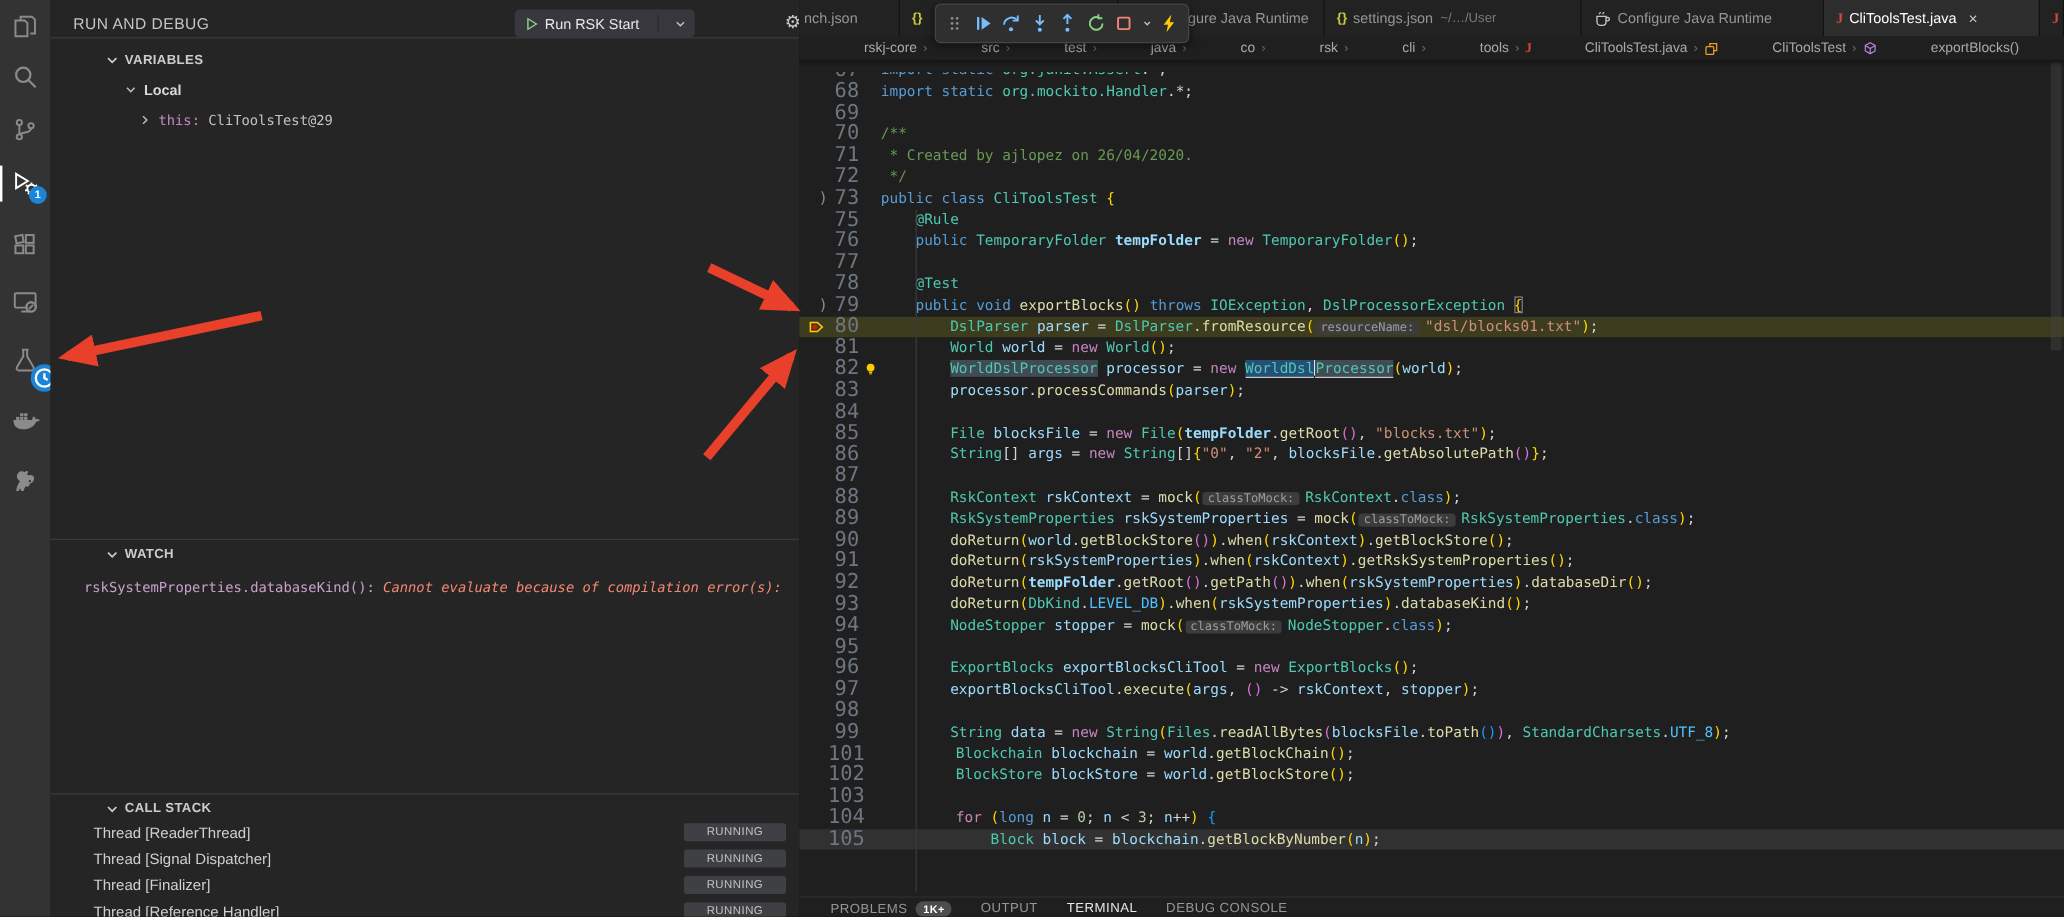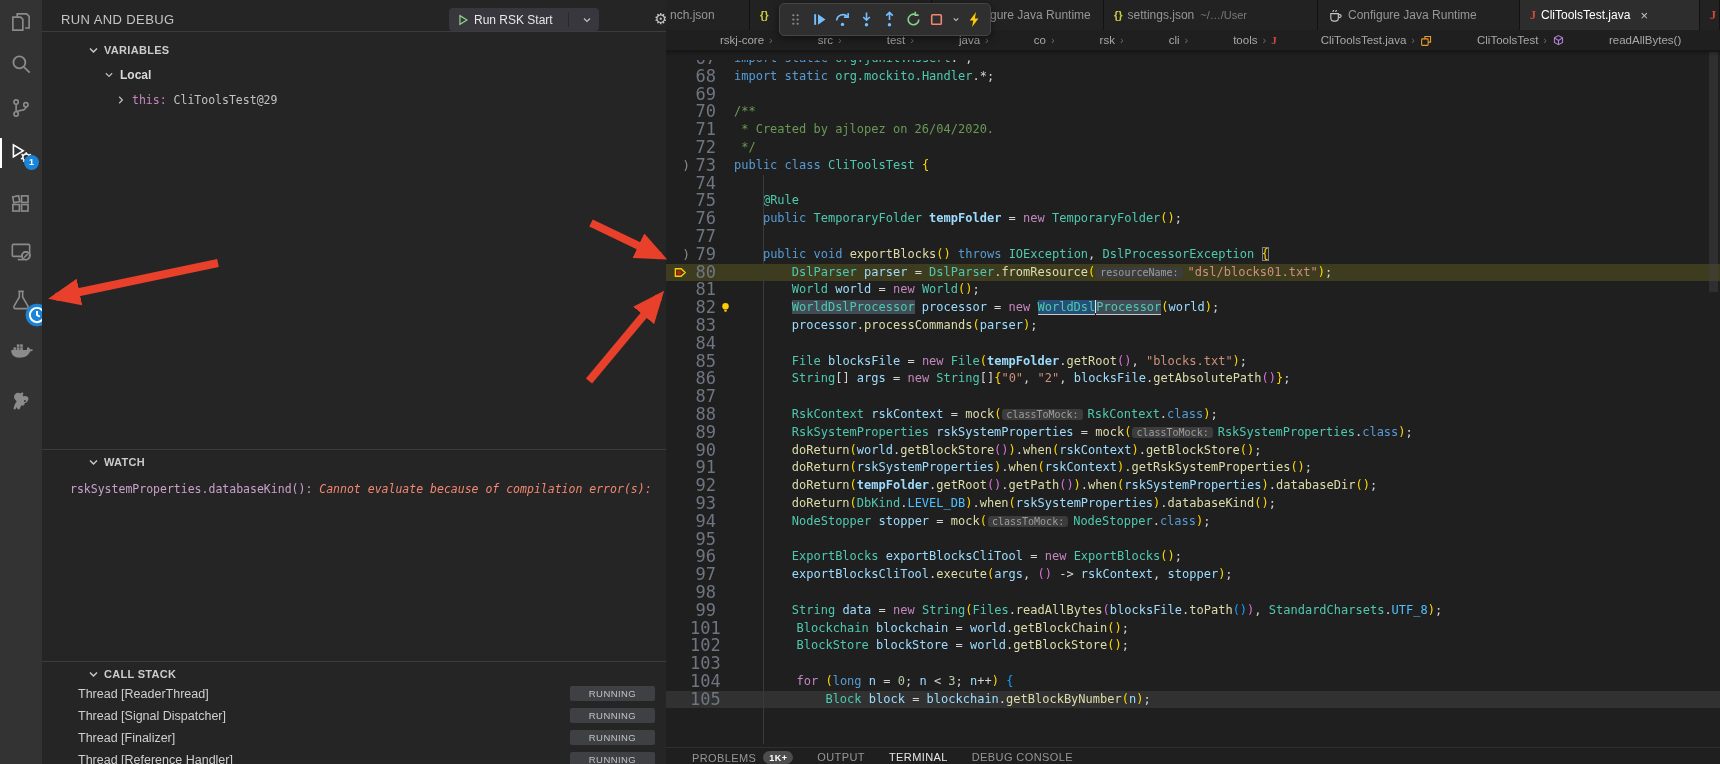--- a/index.html
+++ b/index.html
@@ -11,21 +11,21 @@
   .act-item svg{width:26px;height:26px;display:block;}
   .act-item.active{color:#ffffff;}
   .act-indicator{position:absolute;left:0;width:2px;height:30px;background:#fff;}
   .act-badge{position:absolute;right:-5px;bottom:-4px;width:15px;height:15px;border-radius:50%;
              background:#1a84d8;color:#fff;font-size:9px;line-height:15px;text-align:center;font-weight:700;}
   .act-badge-svg{position:absolute;right:-5px;bottom:-4px;width:15px;height:15px;}
   
   #sidebar{position:absolute;left:42px;top:0;bottom:0;width:624px;background:#252526;}
   #sidebar .divider{position:absolute;left:0;right:0;height:1px;background:#3c3c3c;}
   .side-title{position:absolute;left:19px;top:12px;font-size:13px;color:#c5c5c5;letter-spacing:.4px;}
-  .run-pill{position:absolute;left:407px;top:8px;width:150px;height:23px;background:#37373d;border-radius:4px;
+  .run-pill{position:absolute;left:387px;top:8px;width:150px;height:23px;background:#37373d;border-radius:4px;
             display:flex;align-items:center;cursor:pointer;}
   .run-pill svg{width:14px;height:14px;margin:0 4px 0 7px;}
   .run-pill .lbl{color:#e8e8e8;font-size:12px;flex:1;}
   .run-pill .sep{width:1px;height:15px;background:#2a2a2a;margin-right:5px;}
   .run-pill .chev{width:12px;height:12px;margin-right:6px;}
   .hdr-action{position:absolute;top:10px;color:#c5c5c5;font-size:15px;cursor:pointer;line-height:18px;}
   .sec-header{position:absolute;left:28px;font-size:11px;font-weight:700;color:#cccccc;letter-spacing:.3px;}
   .sec-chev{position:absolute;left:6px;width:11px;height:11px;}
   .sec-chev svg{width:11px;height:11px;display:block;}
   .row-chev{position:absolute;width:10px;height:10px;}
@@ -339,21 +339,21 @@
           </svg>
         </span>
         <span class="bc-item">CliToolsTest</span>
         <span class="bc-sep">›</span>
         <span class="bc-ic">
           <svg viewBox="0 0 16 16" fill="none" stroke="#b180d7" stroke-width="1.3">
             <path d="M8 2l5 2.8v5.6L8 13.2 3 10.4V4.8z"></path>
             <path d="M3 4.8L8 8l5-3.2M8 8v5"></path>
           </svg>
         </span>
-        <span class="bc-item">readAllBytes()</span>
+        <span class="bc-item">exportBlocks()</span>
       </div>
     <div id="code">
       <div class="shadow"></div>
       <div id="indent-guide" style="top: 124.6px; height: 569.6px;"></div>
       <div id="code-lines">
           <div class="cl partial">
             <span class="glyph"></span>
             <span class="lnum">67</span>
             <span class="bulbz"></span>
             <span class="ltext"><span class="tk kw">import</span><span class="tk pln"> </span><span class="tk kw">static</span><span class="tk pln"> </span><span class="tk typ">org.junit.Assert</span><span class="tk pln">.*;</span></span>
@@ -389,41 +389,41 @@
             <span class="ltext"><span class="tk com"> */</span></span>
           </div>
           <div class="cl">
             <span class="glyph">)</span>
             <span class="lnum">73</span>
             <span class="bulbz"></span>
             <span class="ltext"><span class="tk kw">public</span><span class="tk pln"> </span><span class="tk kw">class</span><span class="tk pln"> </span><span class="tk typ">CliToolsTest</span><span class="tk pln"> </span><span class="tk p1">{</span></span>
           </div>
           <div class="cl">
             <span class="glyph"></span>
-            <span class="lnum">74</span>
+            <span class="lnum">75</span>
+            <span class="bulbz"></span>
+            <span class="ltext"><span class="tk pln">    </span><span class="tk ann">@Rule</span></span>
+          </div>
+          <div class="cl">
+            <span class="glyph"></span>
+            <span class="lnum">76</span>
+            <span class="bulbz"></span>
+            <span class="ltext"><span class="tk pln">    </span><span class="tk kw">public</span><span class="tk pln"> </span><span class="tk typ">TemporaryFolder</span><span class="tk pln"> </span><span class="tk fld">tempFolder</span><span class="tk pln"> = </span><span class="tk ctl">new</span><span class="tk pln"> </span><span class="tk typ">TemporaryFolder</span><span class="tk p1">()</span><span class="tk pln">;</span></span>
+          </div>
+          <div class="cl">
+            <span class="glyph"></span>
+            <span class="lnum">77</span>
             <span class="bulbz"></span>
             <span class="ltext"></span>
           </div>
           <div class="cl">
             <span class="glyph"></span>
-            <span class="lnum">75</span>
-            <span class="bulbz"></span>
-            <span class="ltext"><span class="tk pln">    </span><span class="tk ann">@Rule</span></span>
-          </div>
-          <div class="cl">
-            <span class="glyph"></span>
-            <span class="lnum">76</span>
-            <span class="bulbz"></span>
-            <span class="ltext"><span class="tk pln">    </span><span class="tk kw">public</span><span class="tk pln"> </span><span class="tk typ">TemporaryFolder</span><span class="tk pln"> </span><span class="tk fld">tempFolder</span><span class="tk pln"> = </span><span class="tk ctl">new</span><span class="tk pln"> </span><span class="tk typ">TemporaryFolder</span><span class="tk p1">()</span><span class="tk pln">;</span></span>
-          </div>
-          <div class="cl">
-            <span class="glyph"></span>
-            <span class="lnum">77</span>
-            <span class="bulbz"></span>
-            <span class="ltext"></span>
+            <span class="lnum">78</span>
+            <span class="bulbz"></span>
+            <span class="ltext"><span class="tk pln">    </span><span class="tk ann">@Test</span></span>
           </div>
           <div class="cl">
             <span class="glyph">)</span>
             <span class="lnum">79</span>
             <span class="bulbz"></span>
             <span class="ltext"><span class="tk pln">    </span><span class="tk kw">public</span><span class="tk pln"> </span><span class="tk kw">void</span><span class="tk pln"> </span><span class="tk mth">exportBlocks</span><span class="tk p1">()</span><span class="tk pln"> </span><span class="tk kw">throws</span><span class="tk pln"> </span><span class="tk typ">IOException</span><span class="tk pln">, </span><span class="tk typ">DslProcessorException</span><span class="tk pln"> </span><span class="tk p1 mbox">{</span></span>
           </div>
           <div class="cl bg-debug">
             <span class="glyph">
               <svg viewBox="0 0 16 16">

